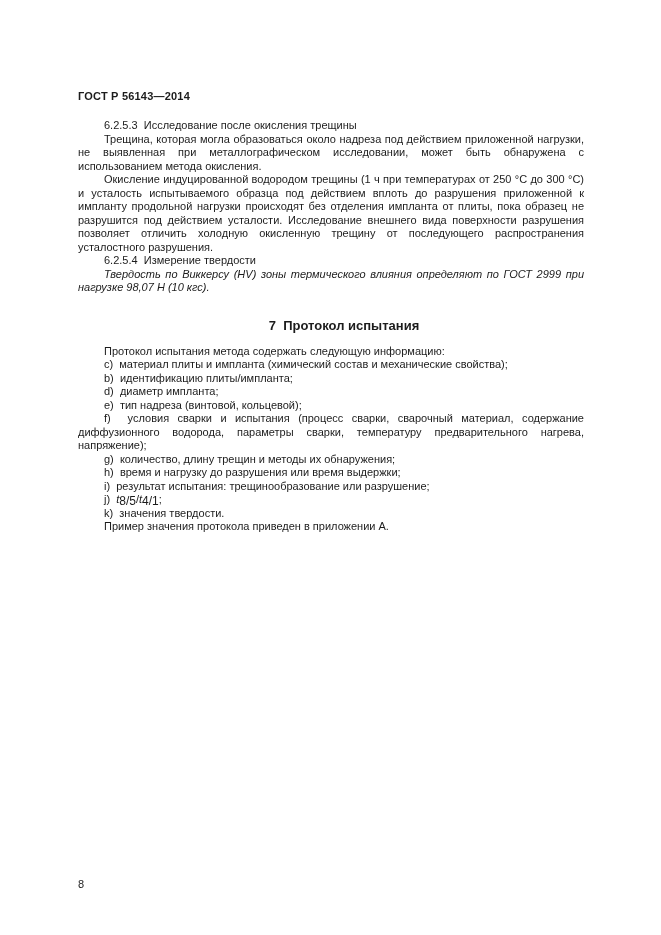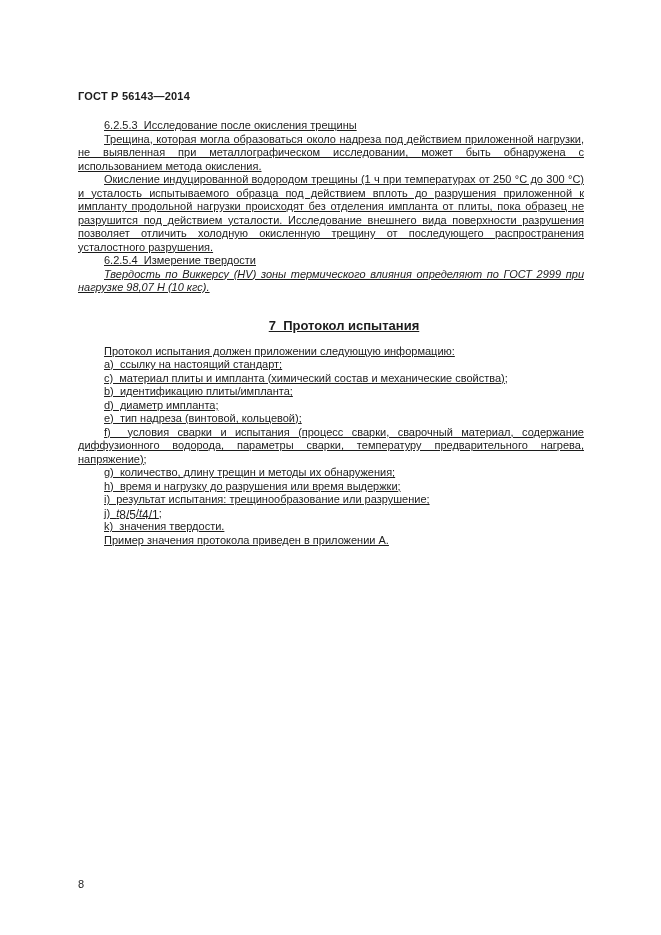--- a/index.html
+++ b/index.html
@@ -28,21 +28,20 @@
     white-space: nowrap;
   }
   .content {
     position: absolute;
     top: 85px;
     left: 78px;
     width: 506px;
     font-size: 11px;
     line-height: 13.5px;
     text-align: justify;
-    text-decoration: underline;
   }
   .content p {
     margin: 0;
     text-indent: 26px;
     text-align: justify;
   }
   .content p.no-justify {
     text-align: left;
   }
   .italic {
@@ -87,23 +86,22 @@
     <p>Трещина, которая могла образоваться около надреза под действием приложенной нагрузки, не выявленная при металлографическом исследовании, может быть обнаружена с использованием метода окисления.</p>
 
     <p>Окисление индуцированной водородом трещины (1 ч при температурах от 250 °С до 300 °С) и усталость испытываемого образца под действием вплоть до разрушения приложенной к импланту продольной нагрузки происходят без отделения импланта от плиты, пока образец не разрушится под действием усталости. Исследование внешнего вида поверхности разрушения позволяет отличить холодную окисленную трещину от последующего распространения усталостного разрушения.</p>
 
     <p class="no-justify">6.2.5.4&nbsp; Измерение твердости</p>
 
     <p class="italic">Твердость по Виккерсу (HV) зоны термического влияния определяют по ГОСТ 2999 при нагрузке 98,07 Н (10 кгс).</p>
 
     <h2 class="sec-heading">7&nbsp; Протокол испытания</h2>
 
-    <p class="no-justify">Протокол испытания должен приложении следующую информацию:</p>
+    <p class="no-justify">Протокол испытания метода содержать следующую информацию:</p>
 
-    <p class="no-justify">a)&nbsp; ссылку на настоящий стандарт;</p>
     <p class="no-justify">c)&nbsp; материал плиты и импланта (химический состав и механические свойства);</p>
     <p class="no-justify">b)&nbsp; идентификацию плиты/импланта;</p>
     <p class="no-justify">d)&nbsp; диаметр импланта;</p>
     <p class="no-justify">e)&nbsp; тип надреза (винтовой, кольцевой);</p>
     <p>f)&nbsp; условия сварки и испытания (процесс сварки, сварочный материал, содержание диффузионного водорода, параметры сварки, температуру предварительного нагрева, напряжение);</p>
     <p class="no-justify">g)&nbsp; количество, длину трещин и методы их обнаружения;</p>
     <p class="no-justify">h)&nbsp; время и нагрузку до разрушения или время выдержки;</p>
     <p class="no-justify">i)&nbsp; результат испытания: трещинообразование или разрушение;</p>
 
     <p class="no-justify"><span>j)&nbsp; </span><span class="formula-var">t</span><sub class="formula-sub">8/5</sub><span>/</span><span class="formula-var">t</span><sub class="formula-sub">4/1</sub><span>;</span></p>

